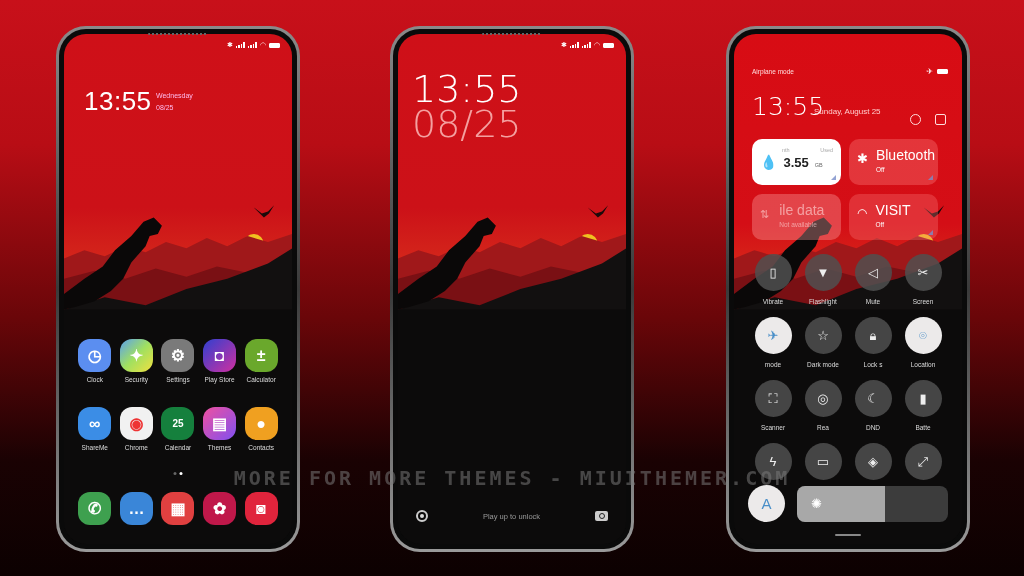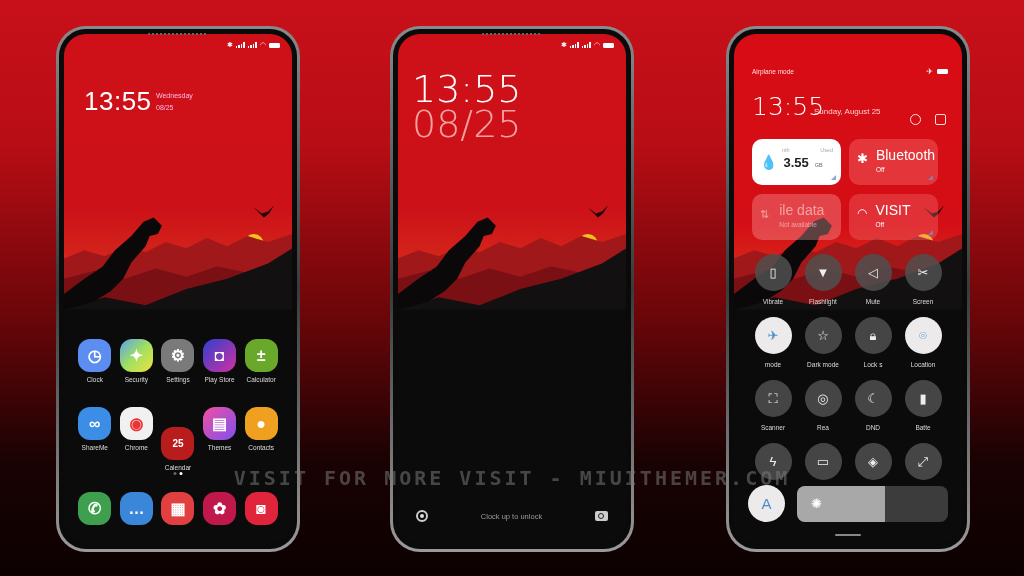--- a/index.html
+++ b/index.html
@@ -134,21 +134,21 @@
           </div>
           <div class="app" style="height: 68px;">
             <div class="ic" style="background: rgb(59, 141, 230);">∞</div>
             <div class="lbl">ShareMe</div>
           </div>
           <div class="app" style="height: 68px;">
             <div class="ic" style="background: rgb(241, 241, 241); color: rgb(238, 51, 51);">◉</div>
             <div class="lbl">Chrome</div>
           </div>
           <div class="app" style="height: 68px;">
-            <div class="ic" style="background: #b91c1c; font-size: 10px; margin-top: 20px;">25</div>
+            <div class="ic" style="background: #15803d; font-size: 10px;">25</div>
             <div class="lbl">Calendar</div>
           </div>
           <div class="app" style="height: 68px;">
             <div class="ic" style="background: linear-gradient(135deg, rgb(240, 80, 160), rgb(128, 80, 240));">▤</div>
             <div class="lbl">Themes</div>
           </div>
           <div class="app" style="height: 68px;">
             <div class="ic" style="background: rgb(240, 160, 32);">●</div>
             <div class="lbl">Contacts</div>
           </div>
@@ -208,21 +208,21 @@
           </span>
      <span>◠</span>
      <span class="bat"></span>
    </div>
    <div class="p2-clock">
      <div class="l1">13:55</div>
      <div class="l3">08/25</div>
    </div>
    <div class="lock-bottom">
      <span class="ring-ic"></span>
-     <span class="unlock">Clock up to unlock</span>
+     <span class="unlock">Play up to unlock</span>
      <span class="cam-ic"></span>
    </div>
   </div>
  </div>
 </div>
 
 <div class="phone" style="left:726px">
  <div class="phone-inner">
   <div class="screen">
    <div class="sky" style="background:linear-gradient(180deg,#d80c14 0%,#d40e16 60%,#d83a1c 85%,#c42a18 100%)"></div>
@@ -364,13 +364,13 @@
      <div class="slider">
        <div class="fill" id="bright-fill" style="width: 58%;"></div>
        <span class="sun">✺</span>
      </div>
    </div>
    <div class="home-bar"></div>
   </div>
  </div>
 </div>
 
-<div class="watermark">VISIT FOR MORE VISIT - MIUITHEMER.COM</div>
+<div class="watermark">MORE FOR MORE THEMES - MIUITHEMER.COM</div>
 
 </body></html>

